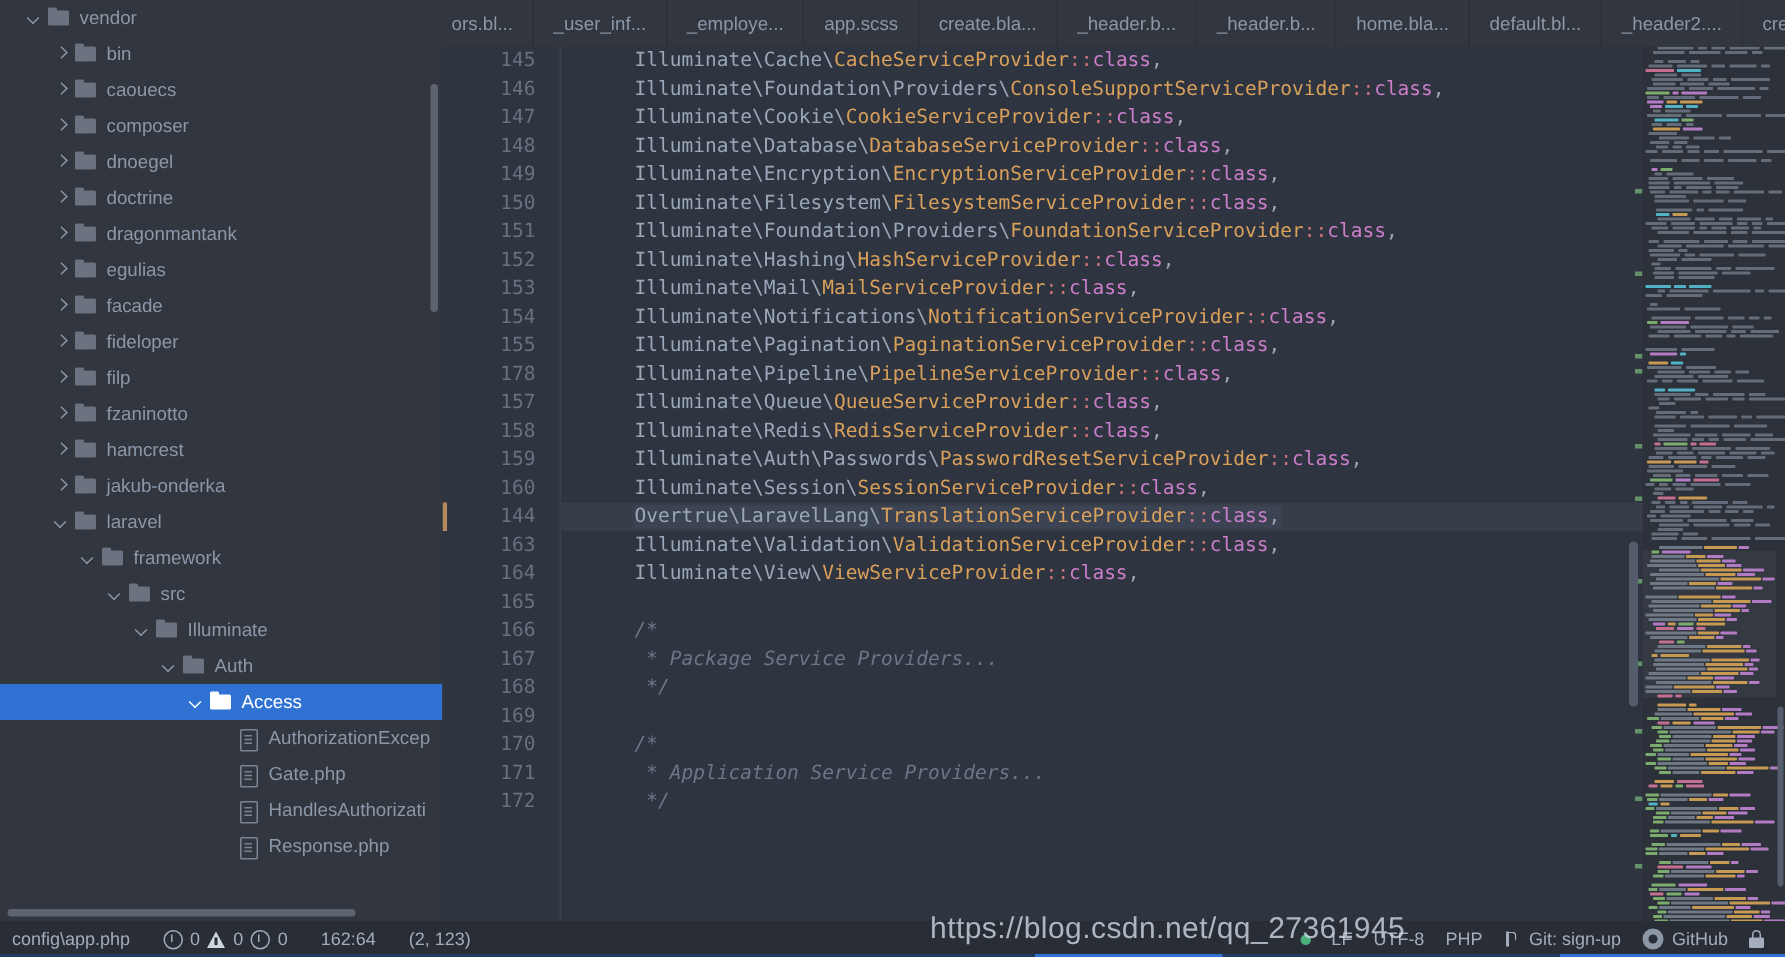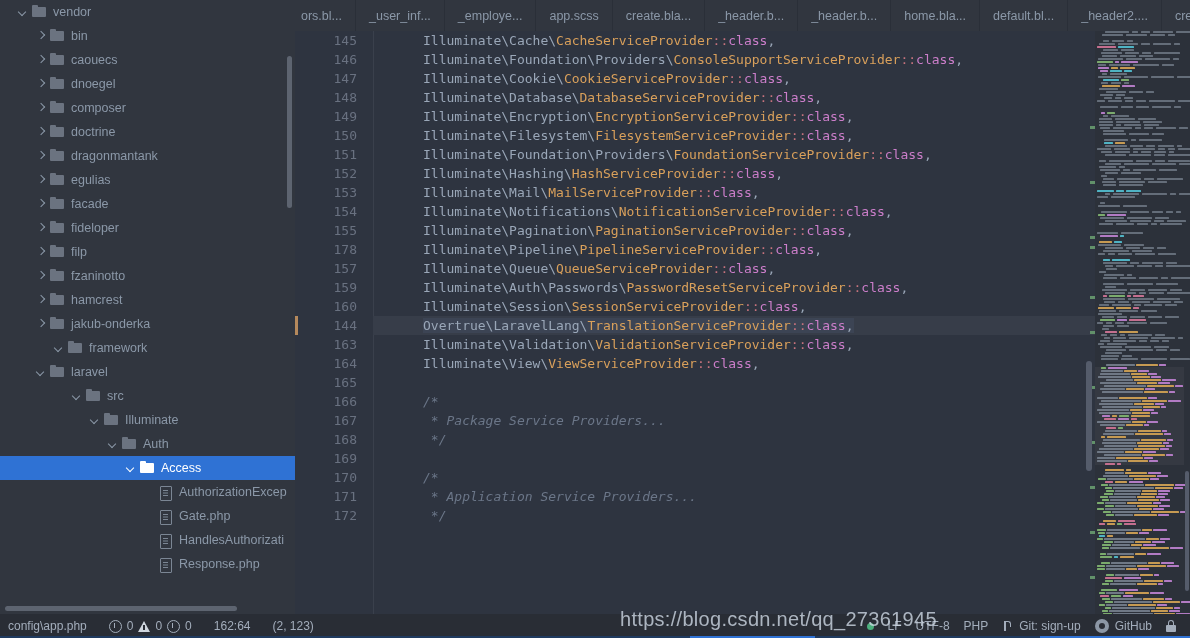--- a/index.html
+++ b/index.html
@@ -452,26 +452,26 @@
             <span>bin</span>
           </div>
           <div class="tree-row" style="padding-left: 36px;">
             <span class="arrow right"></span>
             <span class="ficon folder"></span>
             <span>caouecs</span>
           </div>
           <div class="tree-row" style="padding-left: 36px;">
             <span class="arrow right"></span>
             <span class="ficon folder"></span>
-            <span>dnoegel</span>
+            <span>composer</span>
           </div>
           <div class="tree-row" style="padding-left: 36px;">
             <span class="arrow right"></span>
             <span class="ficon folder"></span>
-            <span>composer</span>
+            <span>dnoegel</span>
           </div>
           <div class="tree-row" style="padding-left: 36px;">
             <span class="arrow right"></span>
             <span class="ficon folder"></span>
             <span>doctrine</span>
           </div>
           <div class="tree-row" style="padding-left: 36px;">
             <span class="arrow right"></span>
             <span class="ficon folder"></span>
             <span>dragonmantank</span>
@@ -504,29 +504,29 @@
           <div class="tree-row" style="padding-left: 36px;">
             <span class="arrow right"></span>
             <span class="ficon folder"></span>
             <span>hamcrest</span>
           </div>
           <div class="tree-row" style="padding-left: 36px;">
             <span class="arrow right"></span>
             <span class="ficon folder"></span>
             <span>jakub-onderka</span>
           </div>
+          <div class="tree-row" style="padding-left: 36px;">
+            <span class="arrow down"></span>
+            <span class="ficon folder"></span>
+            <span>laravel</span>
+          </div>
           <div class="tree-row" style="padding-left: 54px;">
             <span class="arrow down"></span>
             <span class="ficon folder"></span>
             <span>framework</span>
-          </div>
-          <div class="tree-row" style="padding-left: 36px;">
-            <span class="arrow down"></span>
-            <span class="ficon folder"></span>
-            <span>laravel</span>
           </div>
           <div class="tree-row" style="padding-left: 72px;">
             <span class="arrow down"></span>
             <span class="ficon folder"></span>
             <span>src</span>
           </div>
           <div class="tree-row" style="padding-left: 90px;">
             <span class="arrow down"></span>
             <span class="ficon folder"></span>
             <span>Illuminate</span>
@@ -617,20 +617,21 @@
               <div class="line"><span class="ln">148</span><span class="code"><span class="t-ns">Illuminate\Database\</span><span class="t-cls">DatabaseServiceProvider</span><span class="t-op">::</span><span class="t-kw">class</span><span class="t-pun">,</span></span></div>
               <div class="line"><span class="ln">149</span><span class="code"><span class="t-ns">Illuminate\Encryption\</span><span class="t-cls">EncryptionServiceProvider</span><span class="t-op">::</span><span class="t-kw">class</span><span class="t-pun">,</span></span></div>
               <div class="line"><span class="ln">150</span><span class="code"><span class="t-ns">Illuminate\Filesystem\</span><span class="t-cls">FilesystemServiceProvider</span><span class="t-op">::</span><span class="t-kw">class</span><span class="t-pun">,</span></span></div>
               <div class="line"><span class="ln">151</span><span class="code"><span class="t-ns">Illuminate\Foundation\Providers\</span><span class="t-cls">FoundationServiceProvider</span><span class="t-op">::</span><span class="t-kw">class</span><span class="t-pun">,</span></span></div>
               <div class="line"><span class="ln">152</span><span class="code"><span class="t-ns">Illuminate\Hashing\</span><span class="t-cls">HashServiceProvider</span><span class="t-op">::</span><span class="t-kw">class</span><span class="t-pun">,</span></span></div>
               <div class="line"><span class="ln">153</span><span class="code"><span class="t-ns">Illuminate\Mail\</span><span class="t-cls">MailServiceProvider</span><span class="t-op">::</span><span class="t-kw">class</span><span class="t-pun">,</span></span></div>
               <div class="line"><span class="ln">154</span><span class="code"><span class="t-ns">Illuminate\Notifications\</span><span class="t-cls">NotificationServiceProvider</span><span class="t-op">::</span><span class="t-kw">class</span><span class="t-pun">,</span></span></div>
               <div class="line"><span class="ln">155</span><span class="code"><span class="t-ns">Illuminate\Pagination\</span><span class="t-cls">PaginationServiceProvider</span><span class="t-op">::</span><span class="t-kw">class</span><span class="t-pun">,</span></span></div>
               <div class="line"><span class="ln">178</span><span class="code"><span class="t-ns">Illuminate\Pipeline\</span><span class="t-cls">PipelineServiceProvider</span><span class="t-op">::</span><span class="t-kw">class</span><span class="t-pun">,</span></span></div>
               <div class="line"><span class="ln">157</span><span class="code"><span class="t-ns">Illuminate\Queue\</span><span class="t-cls">QueueServiceProvider</span><span class="t-op">::</span><span class="t-kw">class</span><span class="t-pun">,</span></span></div>
+              <div class="line"><span class="ln">158</span><span class="code"><span class="t-ns">Illuminate\Redis\</span><span class="t-cls">RedisServiceProvider</span><span class="t-op">::</span><span class="t-kw">class</span><span class="t-pun">,</span></span></div>
               <div class="line"><span class="ln">159</span><span class="code"><span class="t-ns">Illuminate\Auth\Passwords\</span><span class="t-cls">PasswordResetServiceProvider</span><span class="t-op">::</span><span class="t-kw">class</span><span class="t-pun">,</span></span></div>
               <div class="line"><span class="ln">160</span><span class="code"><span class="t-ns">Illuminate\Session\</span><span class="t-cls">SessionServiceProvider</span><span class="t-op">::</span><span class="t-kw">class</span><span class="t-pun">,</span></span></div>
               <div class="line hl-partial"><div class="chgbar"></div><span class="ln">144</span><span class="code"><span class="t-ns sel">Overtrue\LaravelLang\</span><span class="t-cls sel">TranslationServiceProvider</span><span class="t-op sel">::</span><span class="t-kw sel">class</span><span class="t-pun sel">,</span></span></div>
               <div class="line"><span class="ln">163</span><span class="code"><span class="t-ns">Illuminate\Validation\</span><span class="t-cls">ValidationServiceProvider</span><span class="t-op">::</span><span class="t-kw">class</span><span class="t-pun">,</span></span></div>
               <div class="line"><span class="ln">164</span><span class="code"><span class="t-ns">Illuminate\View\</span><span class="t-cls">ViewServiceProvider</span><span class="t-op">::</span><span class="t-kw">class</span><span class="t-pun">,</span></span></div>
               <div class="line"><span class="ln">165</span><span class="code"></span></div>
               <div class="line"><span class="ln">166</span><span class="code"><span class="t-cmt">/*</span></span></div>
               <div class="line"><span class="ln">167</span><span class="code"><span class="t-cmt"> * Package Service Providers...</span></span></div>
               <div class="line"><span class="ln">168</span><span class="code"><span class="t-cmt"> */</span></span></div>
               <div class="line"><span class="ln">169</span><span class="code"></span></div>

